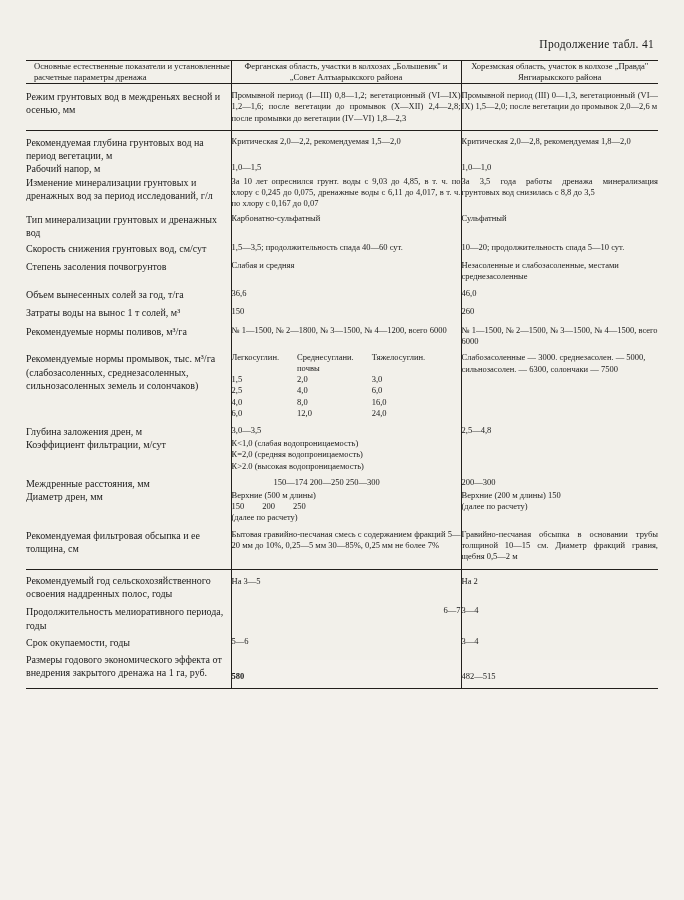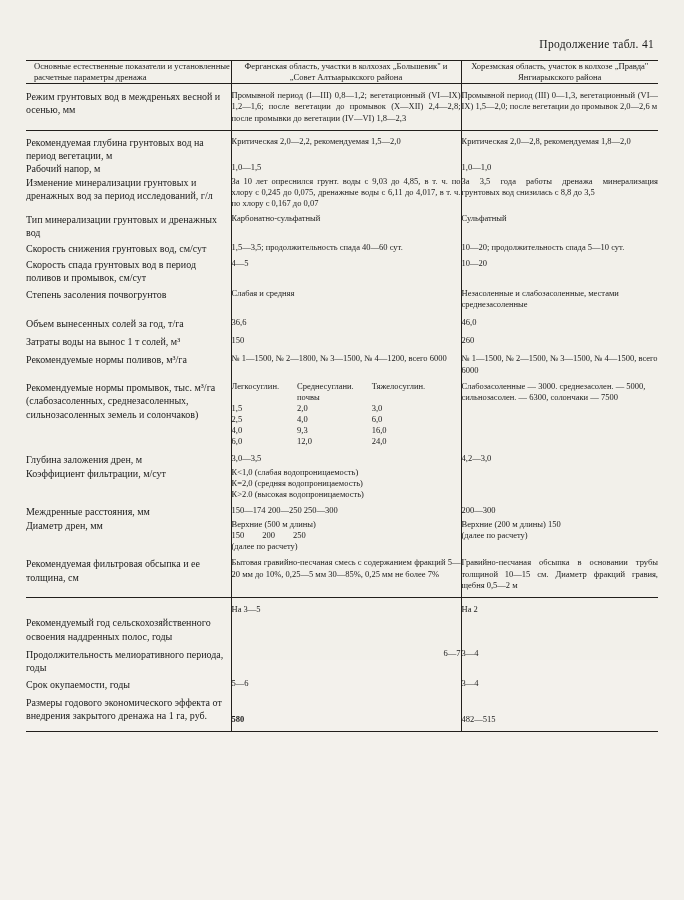--- a/index.html
+++ b/index.html
@@ -147,25 +147,20 @@
       <td class="cell vline" style="padding-top:3px;">Карбонатно-сульфатный</td>
       <td class="cell vline" style="padding-top:3px;">Сульфатный</td>
     </tr>
 
     <tr>
       <td class="label" style="padding-top:3px;">Скорость снижения грунтовых вод, см/сут</td>
       <td class="cell vline" style="padding-top:3px;">1,5—3,5; продолжительность спада 40—60 сут.</td>
       <td class="cell vline" style="padding-top:3px;">10—20; продолжительность спада 5—10 сут.</td>
     </tr>
 
-    <tr>
-      <td class="label" style="padding-top:2px;">Скорость спада грунтовых вод в период поливов и промывок, см/сут</td>
-      <td class="cell vline" style="padding-top:2px;">4—5</td>
-      <td class="cell vline" style="padding-top:2px;">10—20</td>
-    </tr>
 
     <tr>
       <td class="label" style="padding-top:4px;">Степень засоления почвогрунтов</td>
       <td class="cell vline" style="padding-top:4px;">Слабая и средняя</td>
       <td class="cell vline" style="padding-top:4px;">Незасоленные и слабозасоленные, местами среднезасоленные</td>
     </tr>
 
     <tr>
       <td class="label" style="padding-top:6px;">Объем вынесенных солей за год, т/га</td>
       <td class="cell vline" style="padding-top:6px;">36,6</td>
@@ -205,51 +200,51 @@
             <td class="num">2,0</td>
             <td class="num">3,0</td>
           </tr>
           <tr>
             <td class="num">2,5</td>
             <td class="num">4,0</td>
             <td class="num">6,0</td>
           </tr>
           <tr>
             <td class="num">4,0</td>
-            <td class="num">9,3</td>
+            <td class="num">8,0</td>
             <td class="num">16,0</td>
           </tr>
           <tr>
             <td class="num">6,0</td>
             <td class="num">12,0</td>
             <td class="num">24,0</td>
           </tr>
         </tbody>
             </table>
       </td>
       <td class="cell vline" style="padding-top:5px;">Слабозасоленные — 3000. среднезасолен. — 5000, сильнозасолен. — 6300, солончаки — 7500</td>
     </tr>
 
     <tr>
       <td class="label" style="padding-top:6px;">Глубина заложения дрен, м</td>
       <td class="cell vline" style="padding-top:6px;">3,0—3,5</td>
-      <td class="cell vline" style="padding-top:6px;">4,2—3,0</td>
+      <td class="cell vline" style="padding-top:6px;">2,5—4,8</td>
     </tr>
 
     <tr>
       <td class="label">Коэффициент фильтрации, м/сут</td>
       <td class="cell vline" style="white-space:pre-line;">К&lt;1,0 (слабая водопроницае­мость)
 К=2,0 (средняя водопроницае­мость)
 К&gt;2.0 (высокая водопроницае­мость)</td>
       <td class="cell vline"></td>
     </tr>
 
     <tr>
       <td class="label" style="padding-top:5px;">Междренные расстояния, мм</td>
-      <td class="cell vline" style="padding-top:5px;">150—174  200—250  250—300</td>
+      <td class="cell vline" style="padding-top:5px;padding-left:42px;">150—174  200—250  250—300</td>
       <td class="cell vline" style="padding-top:5px;">200—300</td>
     </tr>
 
     <tr>
       <td class="label">Диаметр дрен, мм</td>
       <td class="cell vline">
         <span class="blk">Верхние (500 м длины)</span>
         <table class="sub">
           <tbody>
                 <tr>
@@ -273,21 +268,21 @@
       <td class="cell vline just" style="padding-top:5px;">Гравийно-песчаная обсыпка в осно­вании трубы толщиной 10—15 см. Диаметр фракций гравия, щебня 0,5—2 м</td>
     </tr>
 
     <tr class="spacer-row">
       <td></td>
       <td class="vline"></td>
       <td class="vline"></td>
     </tr>
 
     <tr>
-      <td class="label hrule-thin" style="padding-top:18px;">Рекомендуемый год сельскохозяй­ственного освоения наддренных по­лос, годы</td>
+      <td class="label hrule-thin" style="padding-top:4px;">Рекомендуемый год сельскохозяй­ственного освоения наддренных по­лос, годы</td>
       <td class="cell hrule-thin vline" style="padding-top:6px;">На 3—5</td>
       <td class="cell hrule-thin vline" style="padding-top:6px;">На 2</td>
     </tr>
 
     <tr>
       <td class="label" style="padding-top:5px;">Продолжительность мелиоративно­го периода, годы</td>
       <td class="cell vline" style="padding-top:5px;text-align:right;">6—7</td>
       <td class="cell vline" style="padding-top:5px;">3—4</td>
     </tr>
 

